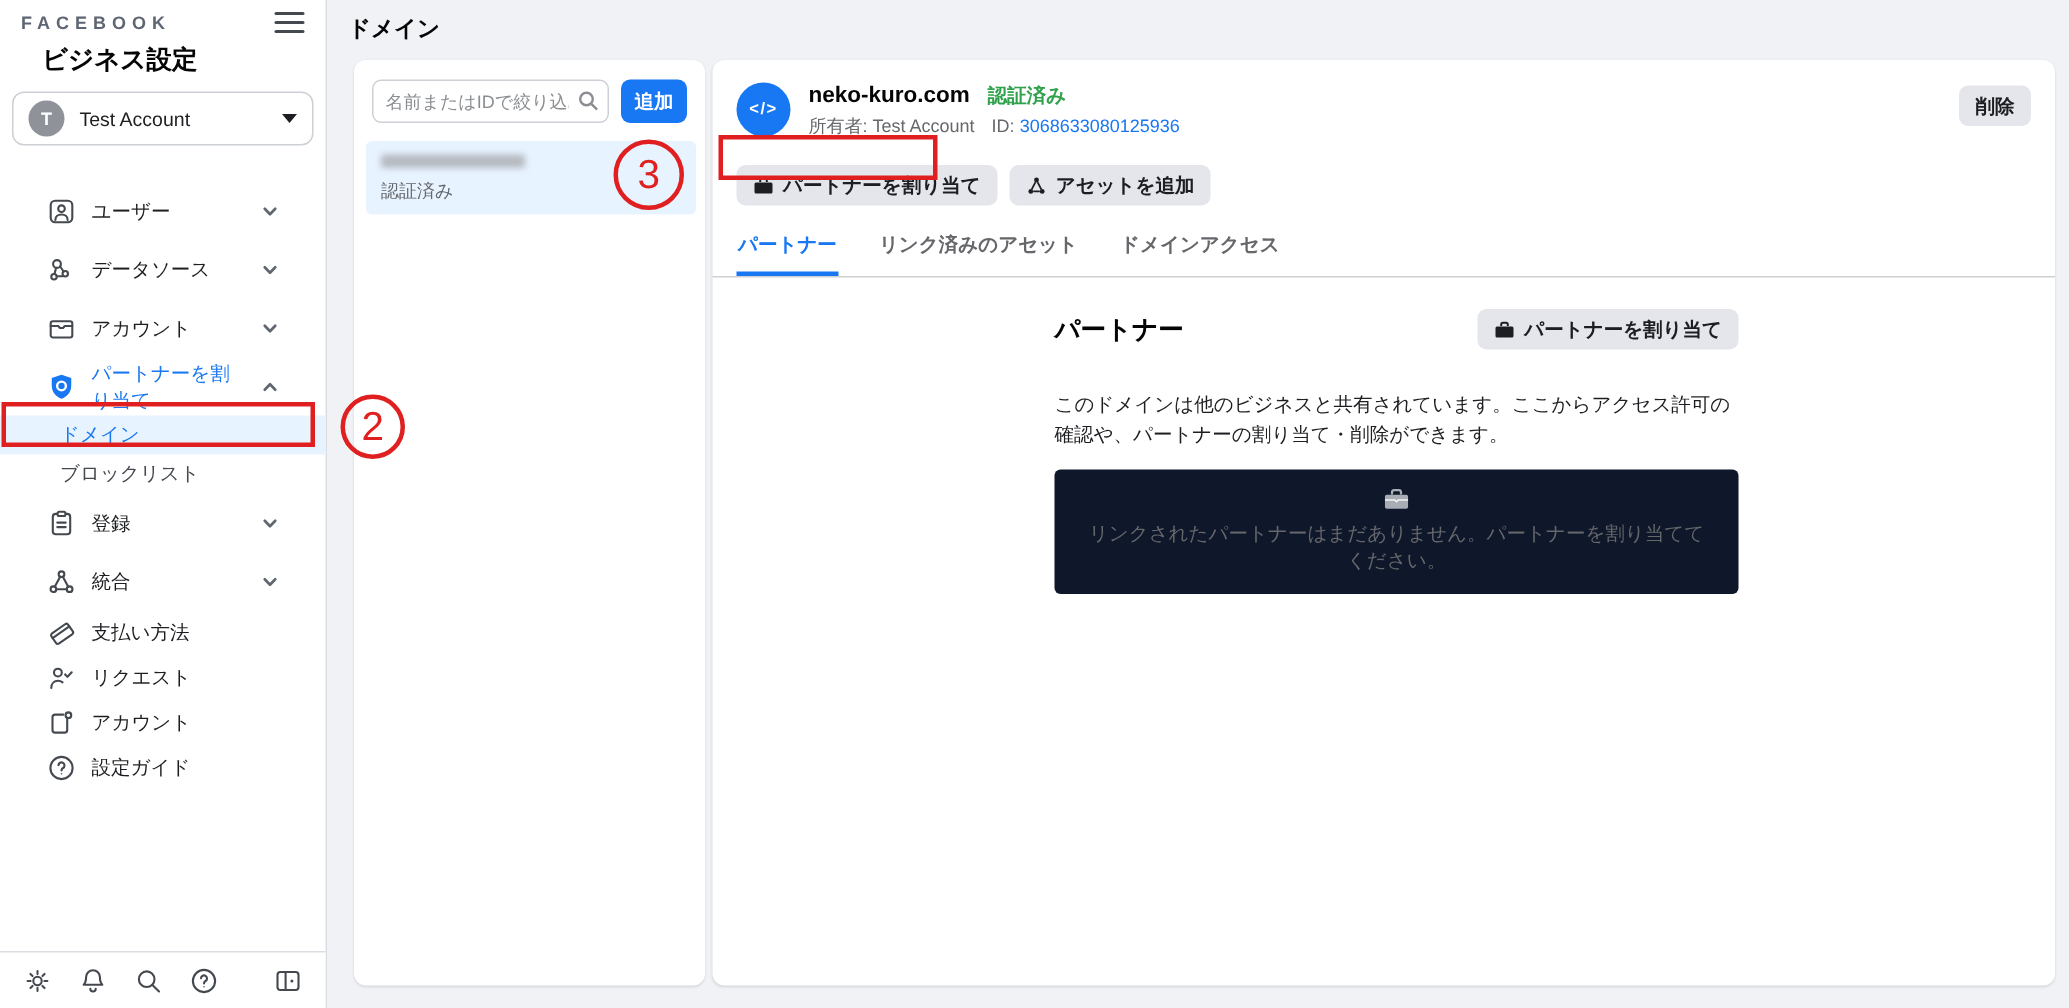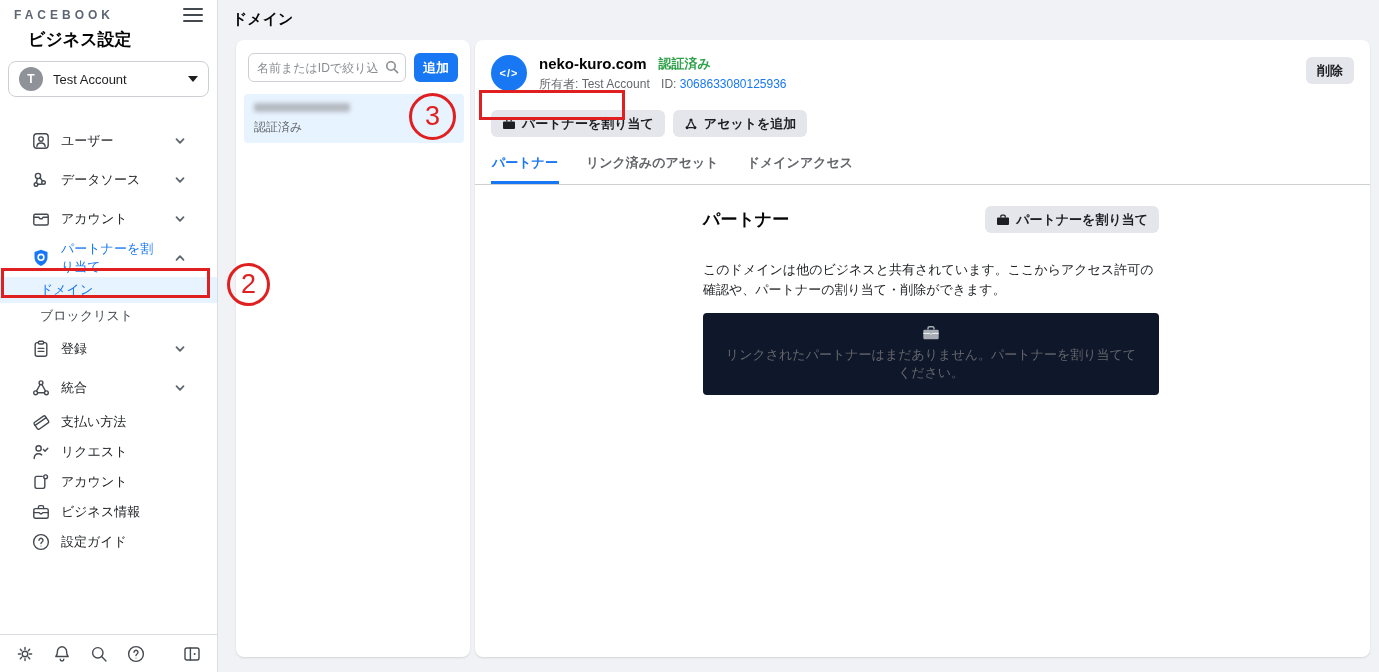--- a/index.html
+++ b/index.html
@@ -237,29 +237,20 @@
             <svg viewBox="0 0 20 20">
               <path d="M13.8 7.4v7.2a1.8 1.8 0 0 1-1.8 1.8H5.8A1.8 1.8 0 0 1 4 14.6V6.2a1.8 1.8 0 0 1 1.8-1.8h5.4"></path>
               <circle cx="14.6" cy="4.8" r="1.9"></circle>
             </svg>
           </span>
         <span class="lbl">アカウント</span>
       </div>
       <div class="nav-row nav-flat">
         <span class="ico">
             <svg viewBox="0 0 20 20">
-              <rect x="2.8" y="6.6" width="14.4" height="9.6" rx="1.5"></rect>
-              <path d="M7.4 6.6V5.2a1.6 1.6 0 0 1 1.6-1.6h2a1.6 1.6 0 0 1 1.6 1.6v1.4 M2.8 10.6h5.4l1.1 1.2h1.4l1.1-1.2h5.4"></path>
-            </svg>
-          </span>
-        <span class="lbl">ビジネス情報</span>
-      </div>
-      <div class="nav-row nav-flat">
-        <span class="ico">
-            <svg viewBox="0 0 20 20">
               <circle cx="10" cy="10" r="7.4"></circle>
               <path d="M8 8.2a2 2 0 1 1 3 1.8c-.7.4-1 .9-1 1.6"></path>
               <circle cx="10" cy="13.9" r=".5" fill="#444950" stroke="none"></circle>
             </svg>
           </span>
         <span class="lbl">設定ガイド</span>
       </div>
     </nav>
 
     <div class="sidebar-footer">

